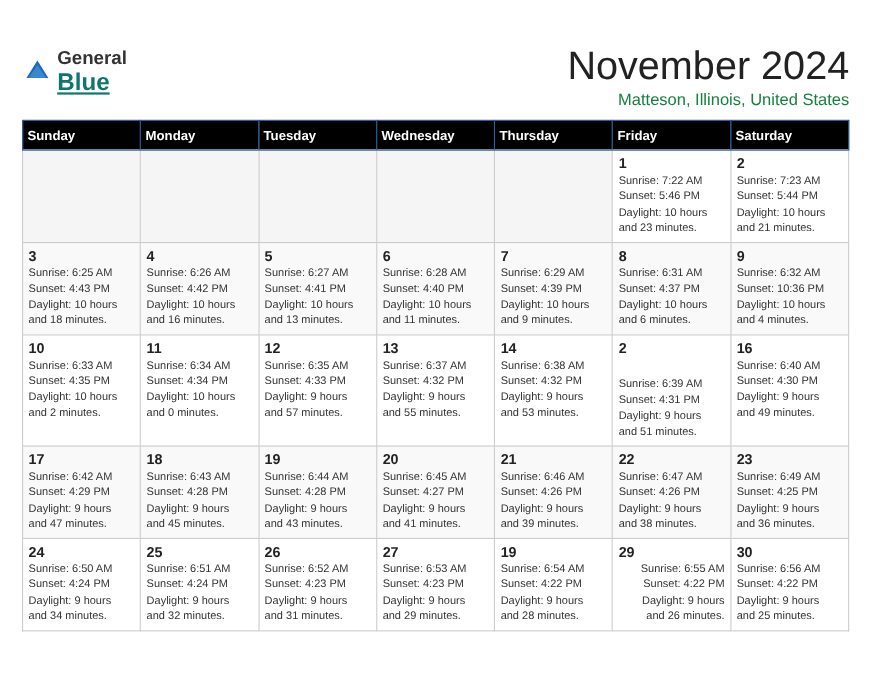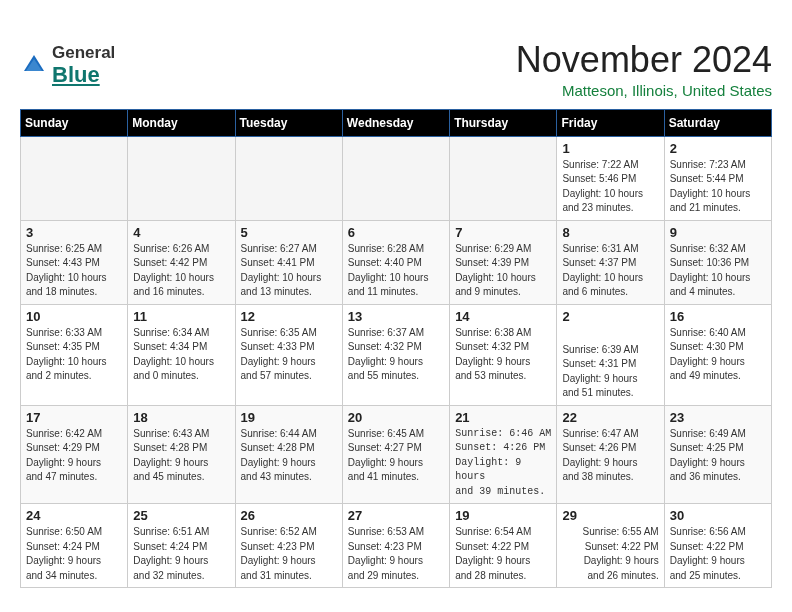--- a/index.html
+++ b/index.html
@@ -279,21 +279,21 @@
         </td>
         <td>
           <span class="day-number">20</span>
           <div class="day-info" style="white-space: pre-line;">Sunrise: 6:45 AM
 Sunset: 4:27 PM
 Daylight: 9 hours
 and 41 minutes.</div>
         </td>
         <td>
           <span class="day-number">21</span>
-          <div class="day-info" style="white-space: pre-line; font-family: Liberation Mono, monospace;">Sunrise: 6:46 AM
+          <div class="day-info" style="white-space: pre-line;">Sunrise: 6:46 AM
 Sunset: 4:26 PM
 Daylight: 9 hours
 and 39 minutes.</div>
         </td>
         <td>
           <span class="day-number">22</span>
           <div class="day-info" style="white-space: pre-line;">Sunrise: 6:47 AM
 Sunset: 4:26 PM
 Daylight: 9 hours
 and 38 minutes.</div>

